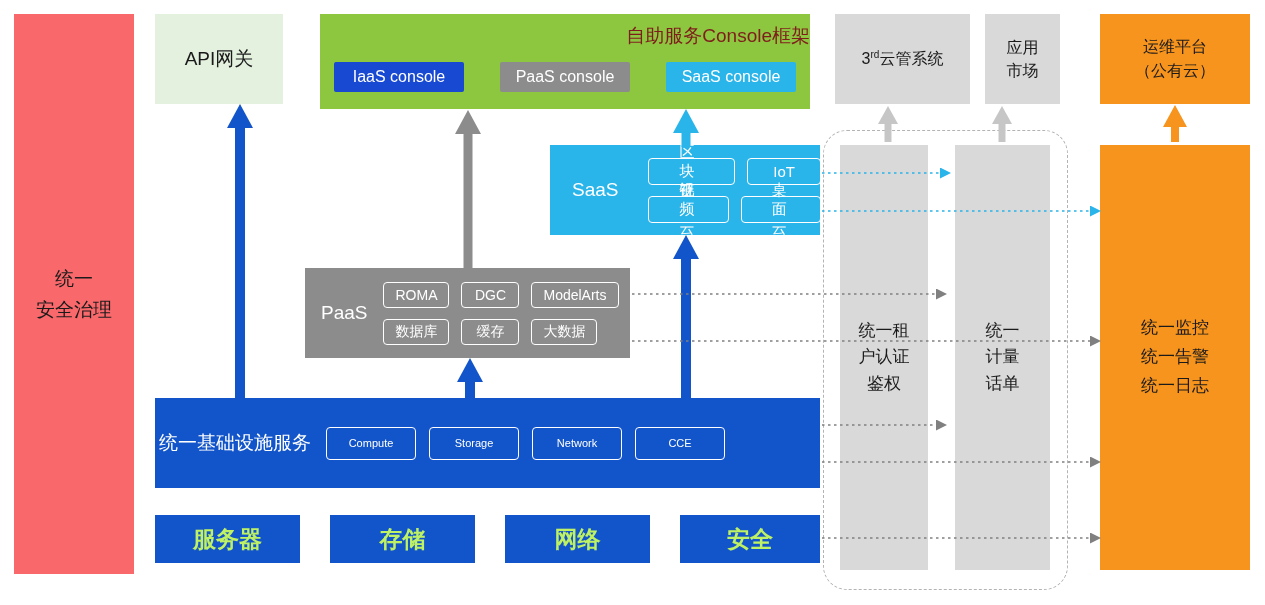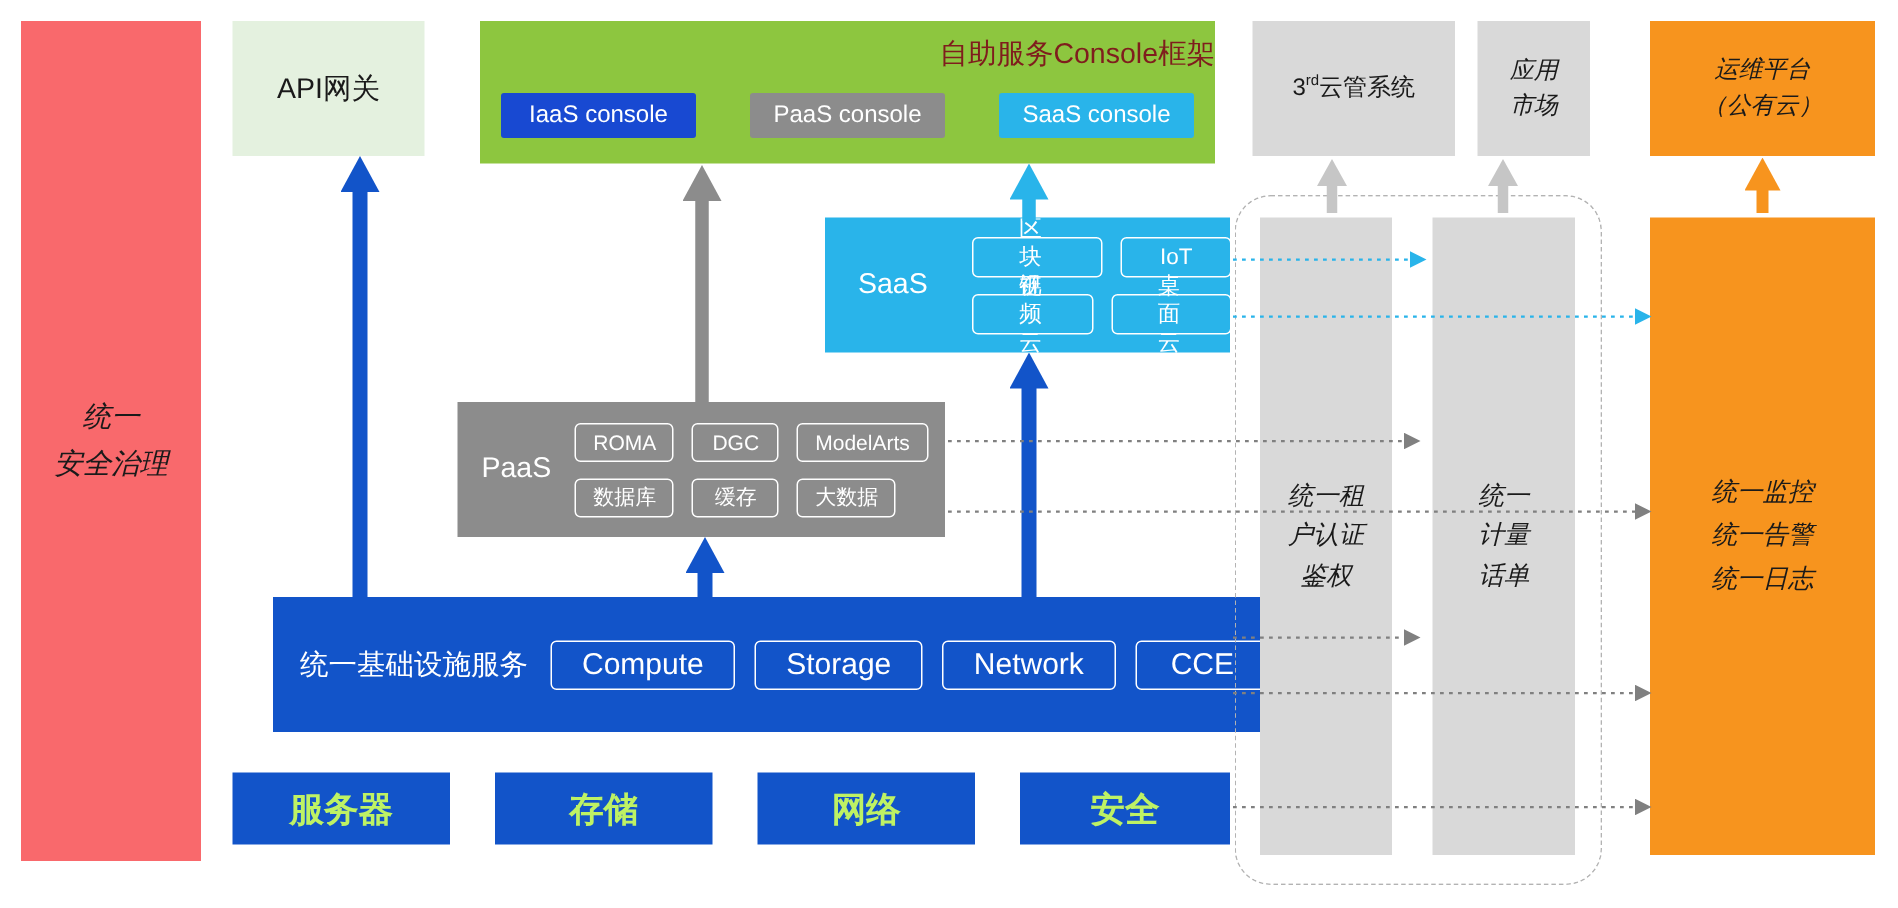--- a/index.html
+++ b/index.html
@@ -1,21 +1,21 @@
 <!DOCTYPE html>
 <html><head>
 <meta charset="utf-8">
 <style>
   * { margin:0; padding:0; box-sizing:border-box; }
   html,body { background:#ffffff; }
   body { font-family:"Liberation Sans","DejaVu Sans",sans-serif; }
   .canvas { position:relative; width:1265px; height:605px; background:#ffffff; overflow:hidden; }
   .abs { position:absolute; }
   .box { display:flex; align-items:center; justify-content:center; text-align:center; }
-  .pre { white-space:pre-line;font-style:italic; }
+  .pre { white-space:pre-line; }
 
   .red        { background:#f9696c; color:#1a1a1a; font-size:19px; line-height:1.65; }
   .lightgreen { background:#e4f1df; color:#1a1a1a; font-size:19px; }
   .green      { background:#8dc63f; }
   .graybox    { background:#d9d9d9; color:#1a1a1a; font-size:16px; line-height:1.45; }
   .orangebox  { background:#f7941e; color:#1a1a1a; font-size:16px; line-height:1.5; }
   .cyanbox    { background:#29b4ea; }
   .darkgraybox{ background:#8c8c8c; }
   .bluebox    { background:#1254c9; }
 
@@ -24,21 +24,21 @@
   .cbadge { width:130px; height:30px; display:flex; align-items:center; justify-content:center;
             color:#ffffff; font-size:16px; border-radius:2px; }
 
   .layer-label { color:#ffffff; font-size:19px; display:flex; align-items:center; }
   .badge-col { display:flex; flex-direction:column; gap:11px; }
   .badge-row { display:flex; gap:12px; }
   .wbadge { border:1.5px solid #ffffff; border-radius:4px; color:#ffffff;
             display:flex; align-items:center; justify-content:center; background:transparent; }
   .wbadge.saas { height:27px; font-size:15px; padding:0 30px; min-width:64px; }
   .wbadge.paas { height:26px; font-size:14px; padding:0 11px; min-width:58px; }
-  .wbadge.iaas { height:33px; font-size:20px; padding:0 20px; min-width:90px; }
+  .wbadge.iaas { height:33px; font-size:11px; padding:0 20px; min-width:90px; }
 
   .bottom-blue { color:#bef264; font-size:23px;font-weight:bold; }
   .pillar { color:#1a1a1a; font-size:17px; line-height:1.55; }
   .monitor { font-size:17px; line-height:1.7; }
   .dashed-frame { border:1.6px dashed #b3b3b3; border-radius:24px; background:transparent; }
   sup { font-size:10px; vertical-align:super; }
   svg.connectors { pointer-events:none; z-index:5; }
 </style>
 </head>
 <body>
@@ -92,21 +92,21 @@
         <div class="wbadge paas">ModelArts</div>
       </div>
       <div class="badge-row">
         <div class="wbadge paas">数据库</div>
         <div class="wbadge paas">缓存</div>
         <div class="wbadge paas">大数据</div>
       </div>
     </div>
   </div>
 
-  <div class="abs bluebox" style="left:155px; top:398px; width:665px; height:90px; display:flex; align-items:center; padding-left:18px; gap:15px;margin-left:27px;">
+  <div class="abs bluebox" style="left:155px; top:398px; width:665px; height:90px; display:flex; align-items:center; padding-left:4px; gap:15px;">
     <div class="layer-label">统一基础设施服务</div>
     <div class="badge-row" style="gap:13px;">
       <div class="wbadge iaas">Compute</div>
       <div class="wbadge iaas">Storage</div>
       <div class="wbadge iaas">Network</div>
       <div class="wbadge iaas">CCE</div>
     </div>
   </div>
 
   <div class="abs box bluebox bottom-blue" style="left:155px; top:515px; width:145px; height:48px;">服务器</div>

